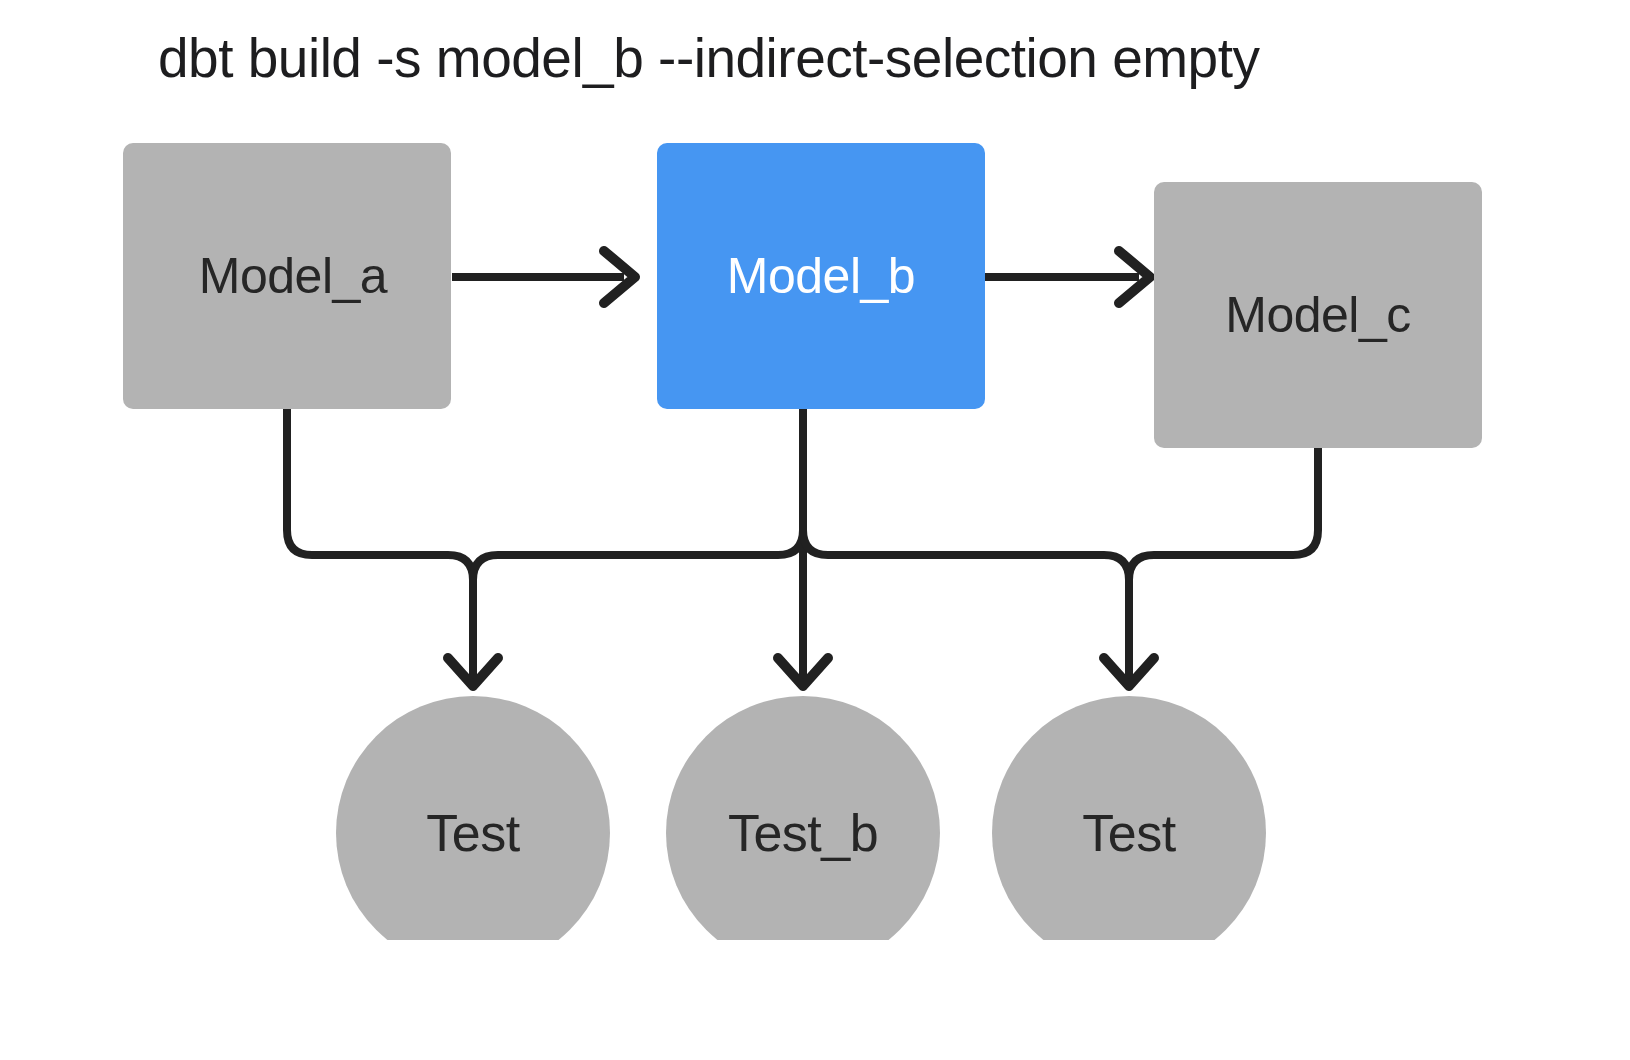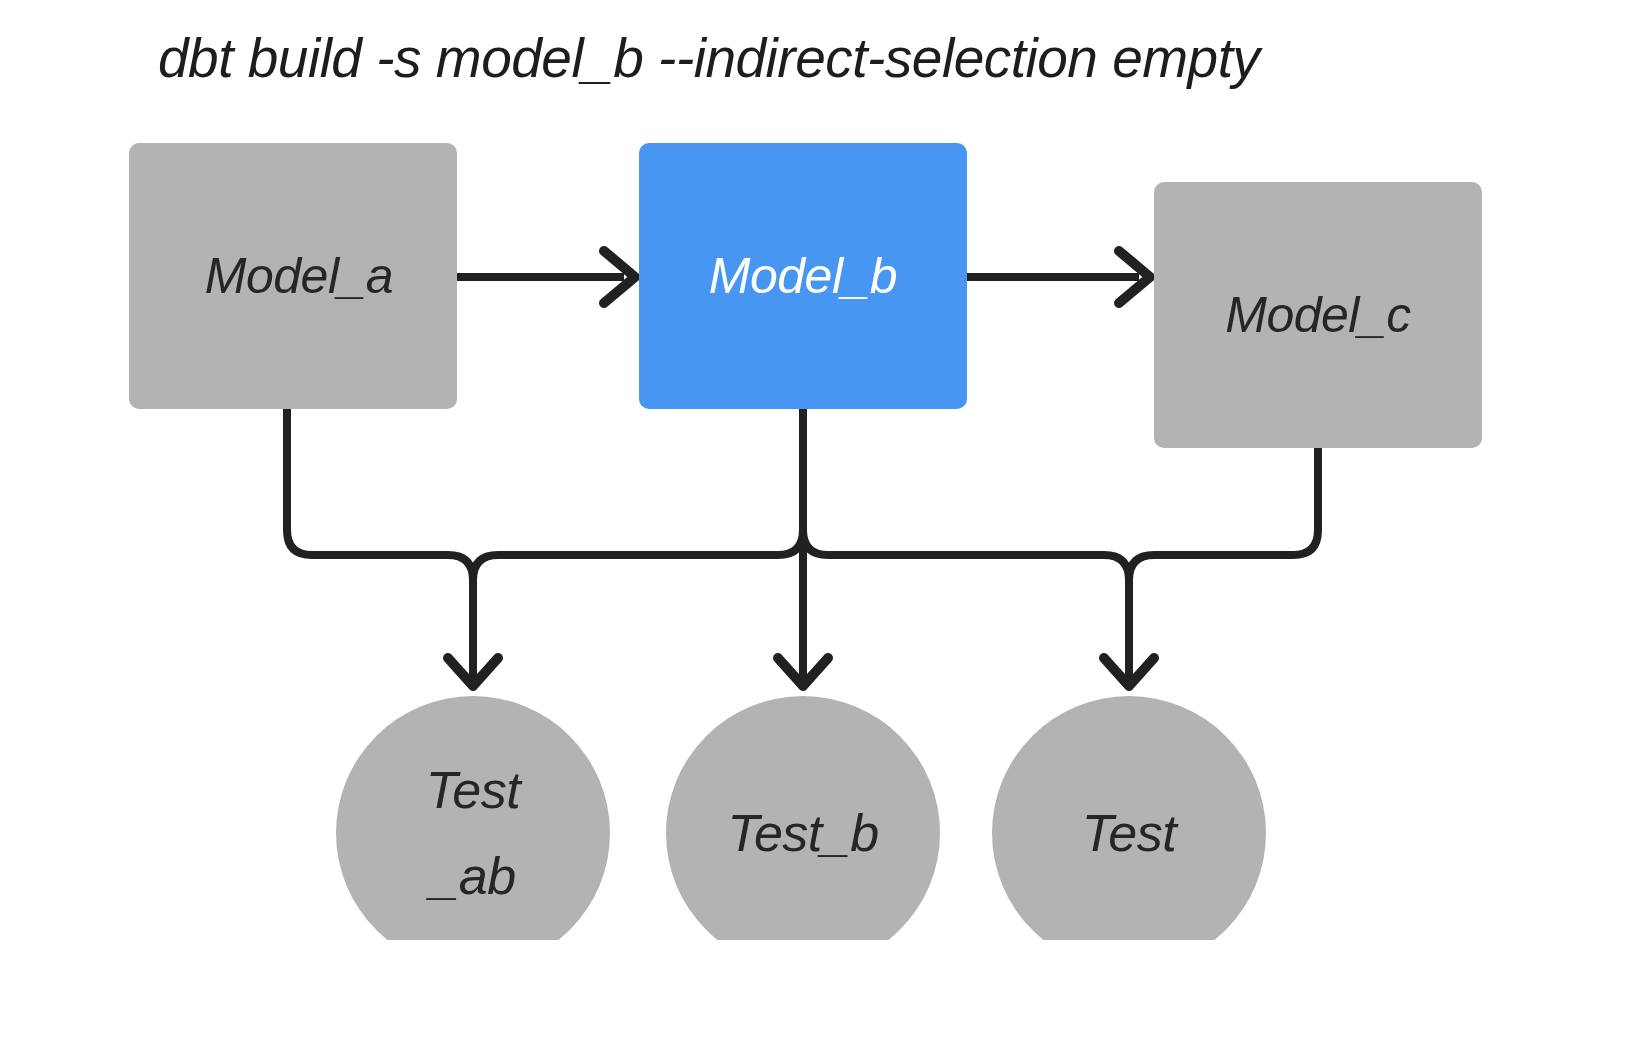--- a/index.html
+++ b/index.html
@@ -16,21 +16,20 @@
   body {
     font-family: "Liberation Sans", "DejaVu Sans", sans-serif;
     background: var(--background);
   }
   .canvas {
     position: relative;
     width: 1630px;
     height: 940px;
     background: var(--background);
     overflow: hidden;
-    font-style: italic;
   }
   .diagram-title {
     position: absolute;
     left: 158px;
     top: 26px;
     font-size: 55px;
     font-weight: 500;
     letter-spacing: -0.5px;
     color: var(--title-text);
     white-space: nowrap;
@@ -58,22 +57,22 @@
     display: flex;
     align-items: center;
     justify-content: center;
     font-size: 50px;
     letter-spacing: -0.5px;
   }
   .node-model.selected {
     background: var(--selected);
     color: var(--node-text-light);
   }
-  .node-model.model-a { left: 129px; padding-left: 12px; }
-  .node-model.model-b { left: 639px; justify-content: center; }
+  .node-model.model-a { left: 123px; padding-left: 12px; }
+  .node-model.model-b { left: 657px; justify-content: center; }
   .node-model.model-c { left: 1154px; margin-top: 39px; }
   .node-test {
     position: absolute;
     top: 696px;
     width: 274px;
     height: 274px;
     border-radius: 50%;
     background: var(--unselected);
     color: var(--node-text-dark);
     display: flex;
@@ -129,21 +128,20 @@
   <div class="node-model model-b selected">
     <span class="node-label">Model_b</span>
   </div>
 
   <div class="node-model model-c unselected">
     <span class="node-label">Model_c</span>
   </div>
 
   <div class="node-test test-ab unselected">
     <span class="node-label-line">Test</span>
-    <span class="node-label-line">_ab</span>
   </div>
 
   <div class="node-test test-b unselected">
     <span class="node-label-line">Test_b</span>
     <span class="node-label-line"></span>
   </div>
 
   <div class="node-test test-bc unselected">
     <span class="node-label-line">Test</span>
   </div>

